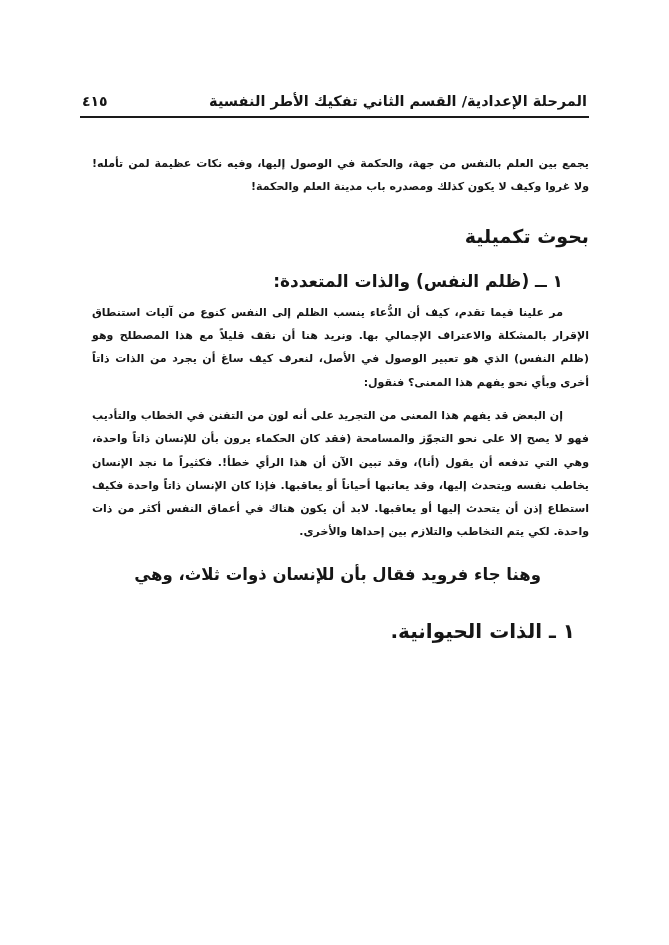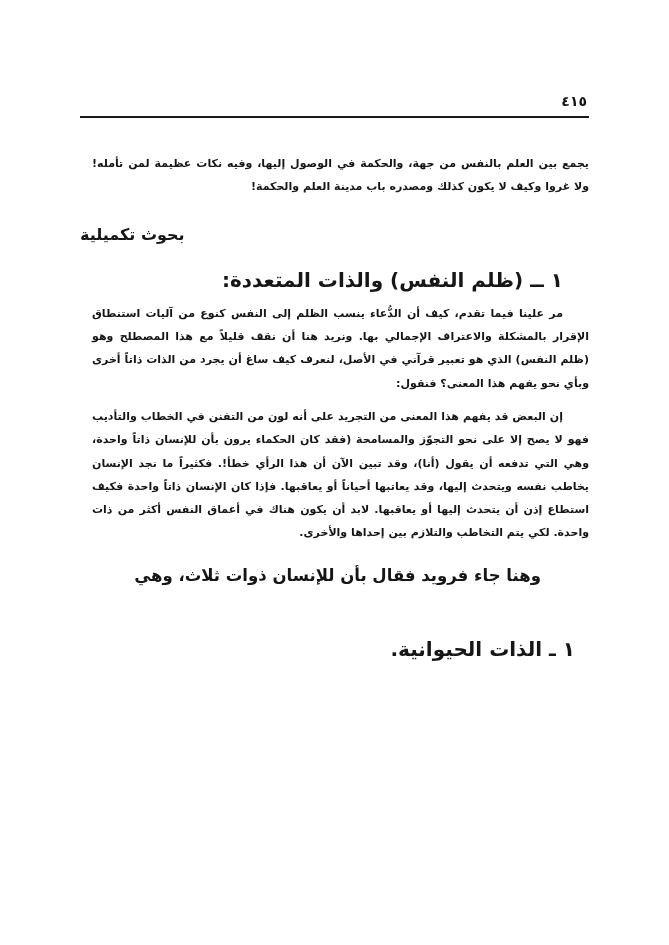--- a/index.html
+++ b/index.html
@@ -39,63 +39,64 @@
     font-weight: bold;
     font-size: 11px;
     line-height: 2.12;
     text-align: justify;
     text-justify: inter-word;
     margin: 0 0 10px 12px;
   }
   p.para-first { text-indent: 0; }
   p.para-indent { text-indent: 26px; }
   .section-heading {
-    text-align: left;
+    text-align: right;
     font-weight: bold;
-    font-size: 16px;
+    font-size: 19px;
     margin: 26px 0 24px 0;
   }
   .subheading {
     font-weight: bold;
-    font-size: 20px;
+    font-size: 17px;
     margin: 0 26px 10px 0;
   }
   .freud-line {
     font-weight: bold;
     font-size: 16.5px;
-    margin: 14px 48px 41px 0;
+    margin: 14px 48px 24px 0;
     line-height: 2;
   }
   .num-list .list-item {
     font-weight: bold;
     font-size: 20px;
     margin: 0 14px 28px 0;
     line-height: 1.6;
   }
 </style>
 </head>
 <body>
 
 <div class="page">
 
   <div class="header">
+    <span class="page-title">المرحلة الإعدادية/ القسم الثاني تفكيك الأطر النفسية</span>
     <span class="page-number">٤١٥</span>
   </div>
 
   <hr class="rule">
 
   <div class="body-text">
 
     <p class="para-first">يجمع بين العلم بالنفس من جهة، والحكمة في الوصول إليها، وفيه نكات عظيمة لمن تأمله! ولا غروا وكيف لا يكون كذلك ومصدره باب مدينة العلم والحكمة!</p>
 
     <div class="section-heading">بحوث تكميلية</div>
 
     <div class="subheading">١ ــ (ظلم النفس) والذات المتعددة:</div>
 
-    <p class="para-indent">مر علينا فيما تقدم، كيف أن الدُّعاء ينسب الظلم إلى النفس كنوع من آليات استنطاق الإقرار بالمشكلة والاعتراف الإجمالي بها. ونريد هنا أن نقف قليلاً مع هذا المصطلح وهو (ظلم النفس) الذي هو تعبير قرآني في الأصل، لنعرف كيف ساغ أن يجرد من الذات ذاتاً أخرى وبأي نحو يفهم هذا المعنى؟ فنقول:</p>
+    <p class="para-indent">مر علينا فيما تقدم، كيف أن الدُّعاء ينسب الظلم إلى النفس كنوع من آليات استنطاق الإقرار بالمشكلة والاعتراف الإجمالي بها. ونريد هنا أن نقف قليلاً مع هذا المصطلح وهو (ظلم النفس) الذي هو تعبير الوصول في الأصل، لنعرف كيف ساغ أن يجرد من الذات ذاتاً أخرى وبأي نحو يفهم هذا المعنى؟ فنقول:</p>
 
     <p class="para-indent">إن البعض قد يفهم هذا المعنى من التجريد على أنه لون من التفنن في الخطاب والتأديب فهو لا يصح إلا على نحو التجوّز والمسامحة (فقد كان الحكماء يرون بأن للإنسان ذاتاً واحدة، وهي التي تدفعه أن يقول (أنا)، وقد تبين الآن أن هذا الرأي خطأ!. فكثيراً ما نجد الإنسان يخاطب نفسه ويتحدث إليها، وقد يعاتبها أحياناً أو يعاقبها. فإذا كان الإنسان ذاتاً واحدة فكيف استطاع إذن أن يتحدث إليها أو يعاقبها. لابد أن يكون هناك في أعماق النفس أكثر من ذات واحدة. لكي يتم التخاطب والتلازم بين إحداها والأخرى.</p>
 
     <div class="freud-line">وهنا جاء فرويد فقال بأن للإنسان ذوات ثلاث، وهي</div>
 
     <div class="num-list">
       <div class="list-item">١ ـ الذات الحيوانية.</div>
 
     </div>
 

